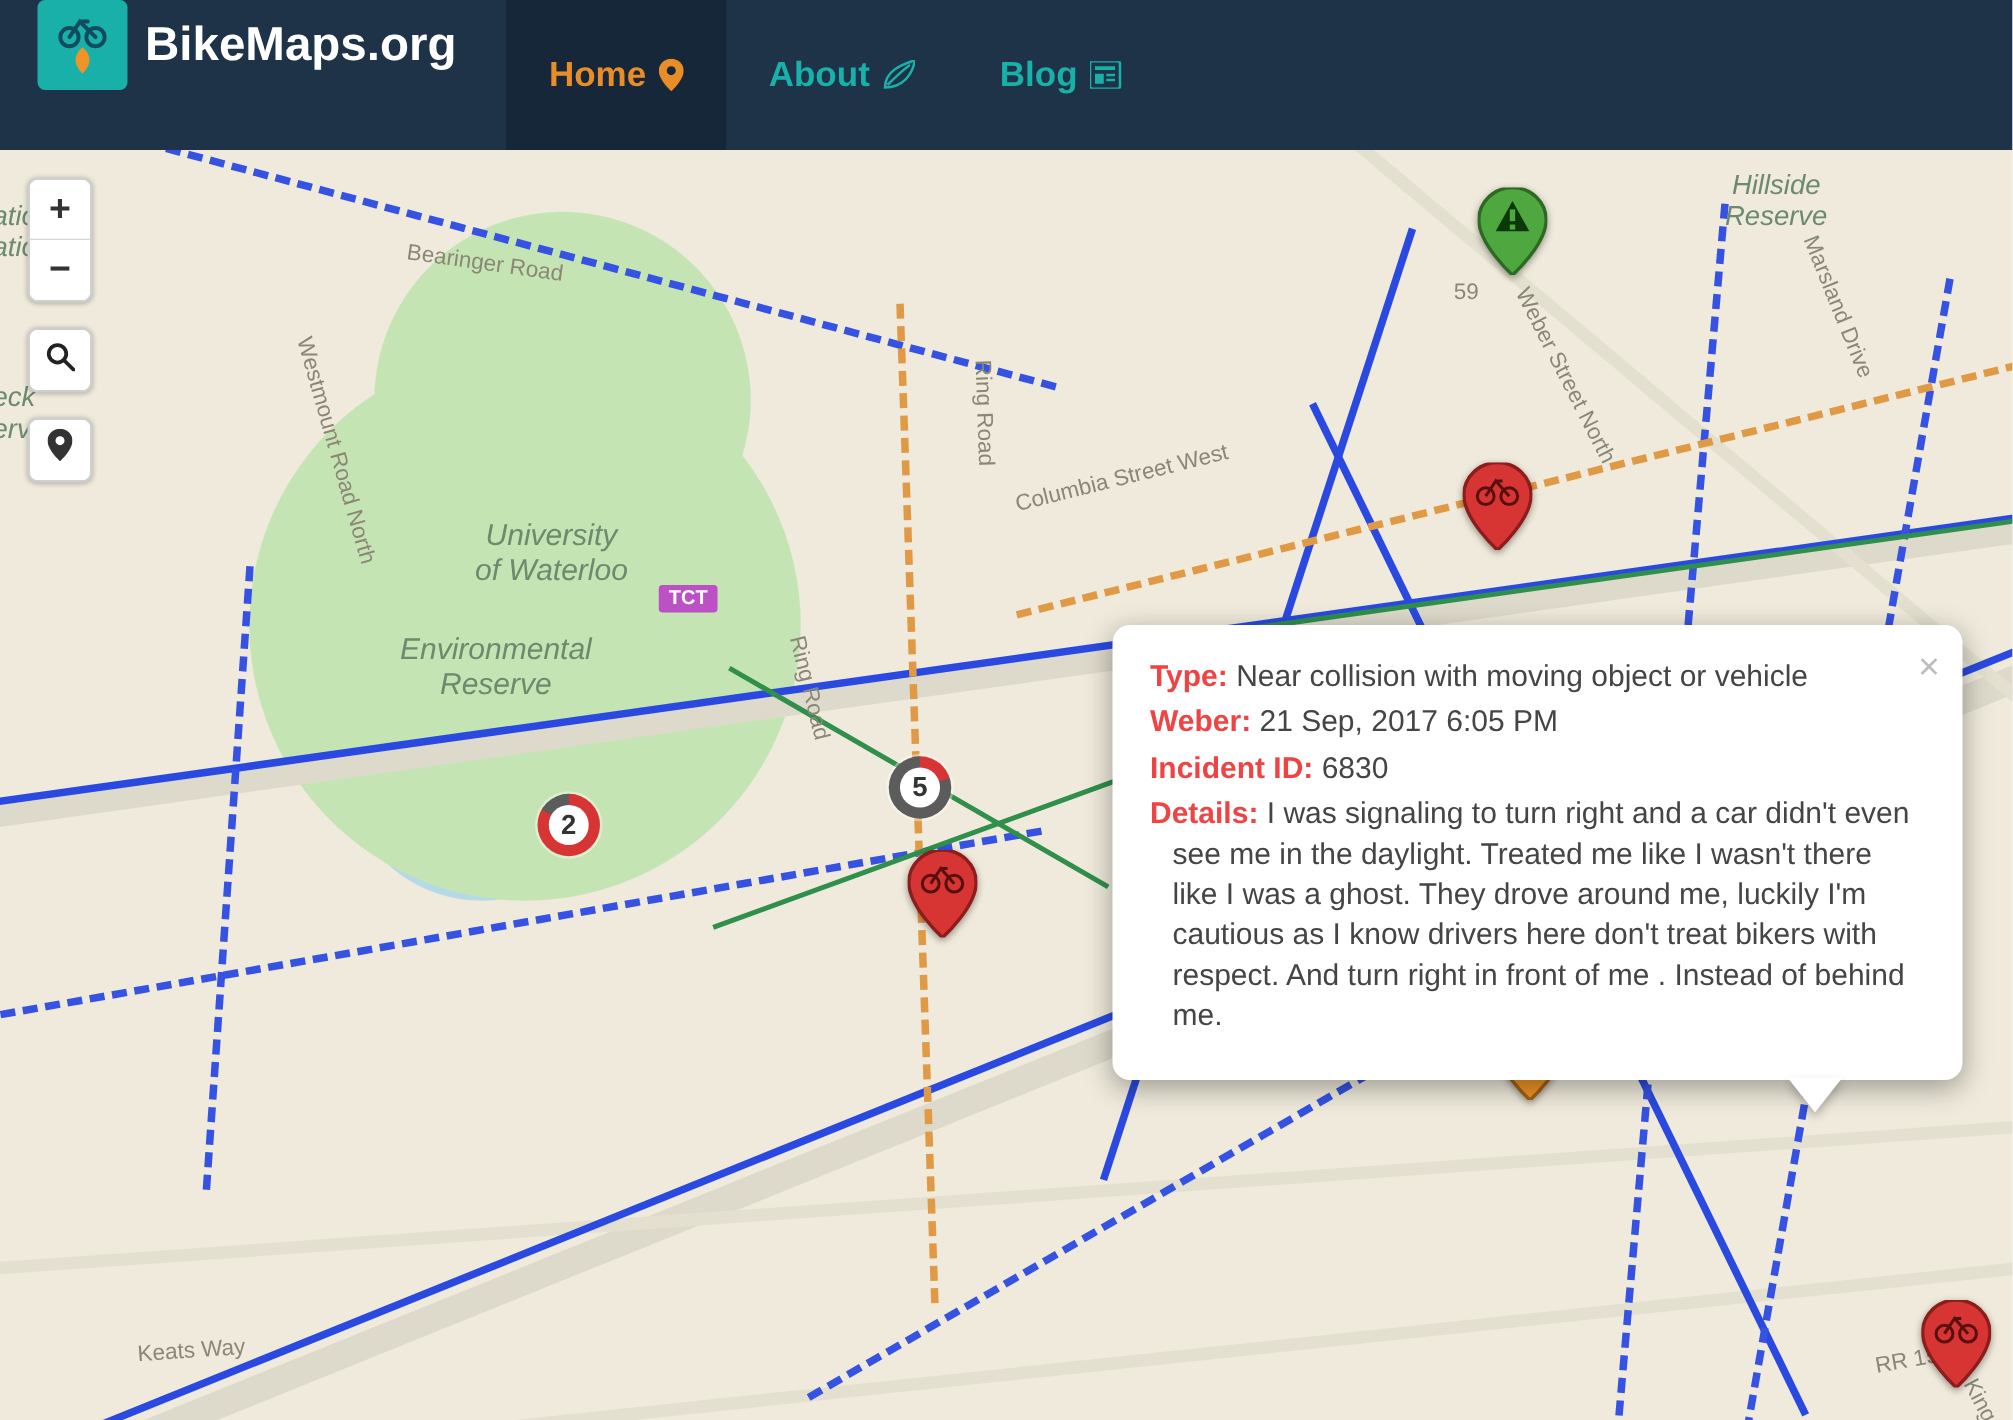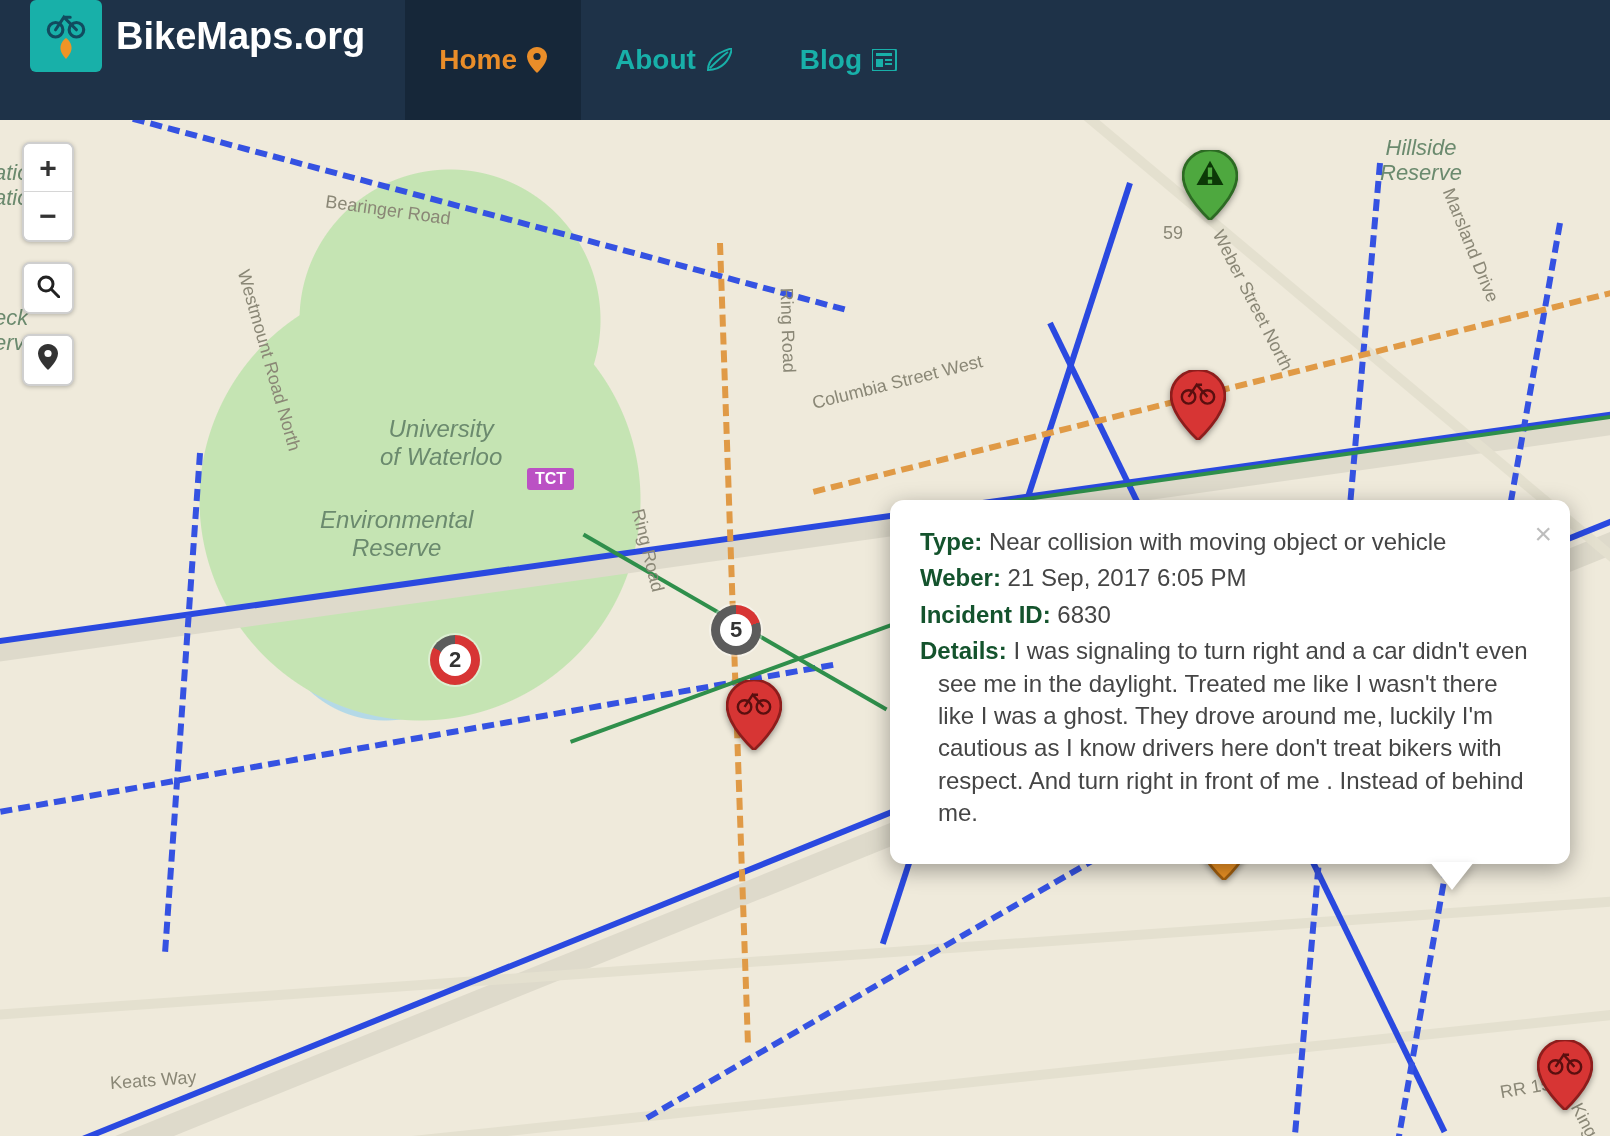--- a/index.html
+++ b/index.html
@@ -62,21 +62,21 @@
     transform:translate(-50%,-50%); display:flex; align-items:center;
     justify-content:center; cursor:pointer; font-size:22px; font-weight:700;
     color:#fff; box-shadow:0 0 0 2px rgba(255,255,255,.4); }
   .cluster .inner { width:32px; height:32px; border-radius:50%; background:#fff;
     color:#333; display:flex; align-items:center; justify-content:center; }
   
   .popup { position:absolute; width:680px; background:#fff; border-radius:14px;
     box-shadow:0 6px 22px rgba(0,0,0,.35); padding:26px 40px 30px 30px;
     font-size:24px; color:#454545; line-height:1.35; }
   .popup .line { margin-bottom:4px; }
-  .popup .line b { color:#14532d; }
+  .popup .line b { color:#ef4444; }
   .popup .details { padding-left:18px; text-indent:-18px; }
   .popup .close { position:absolute; top:14px; right:18px; font-size:30px;
     color:#bdbdbd; cursor:pointer; }
   .popup .tail { position:absolute; bottom:-26px; left:50%; margin-left:200px; width:0;height:0;
     border-left:22px solid transparent; border-right:22px solid transparent;
     border-top:28px solid #fff; filter:drop-shadow(0 4px 4px rgba(0,0,0,.25)); }
 </style>
 </head>
 <body>
 

